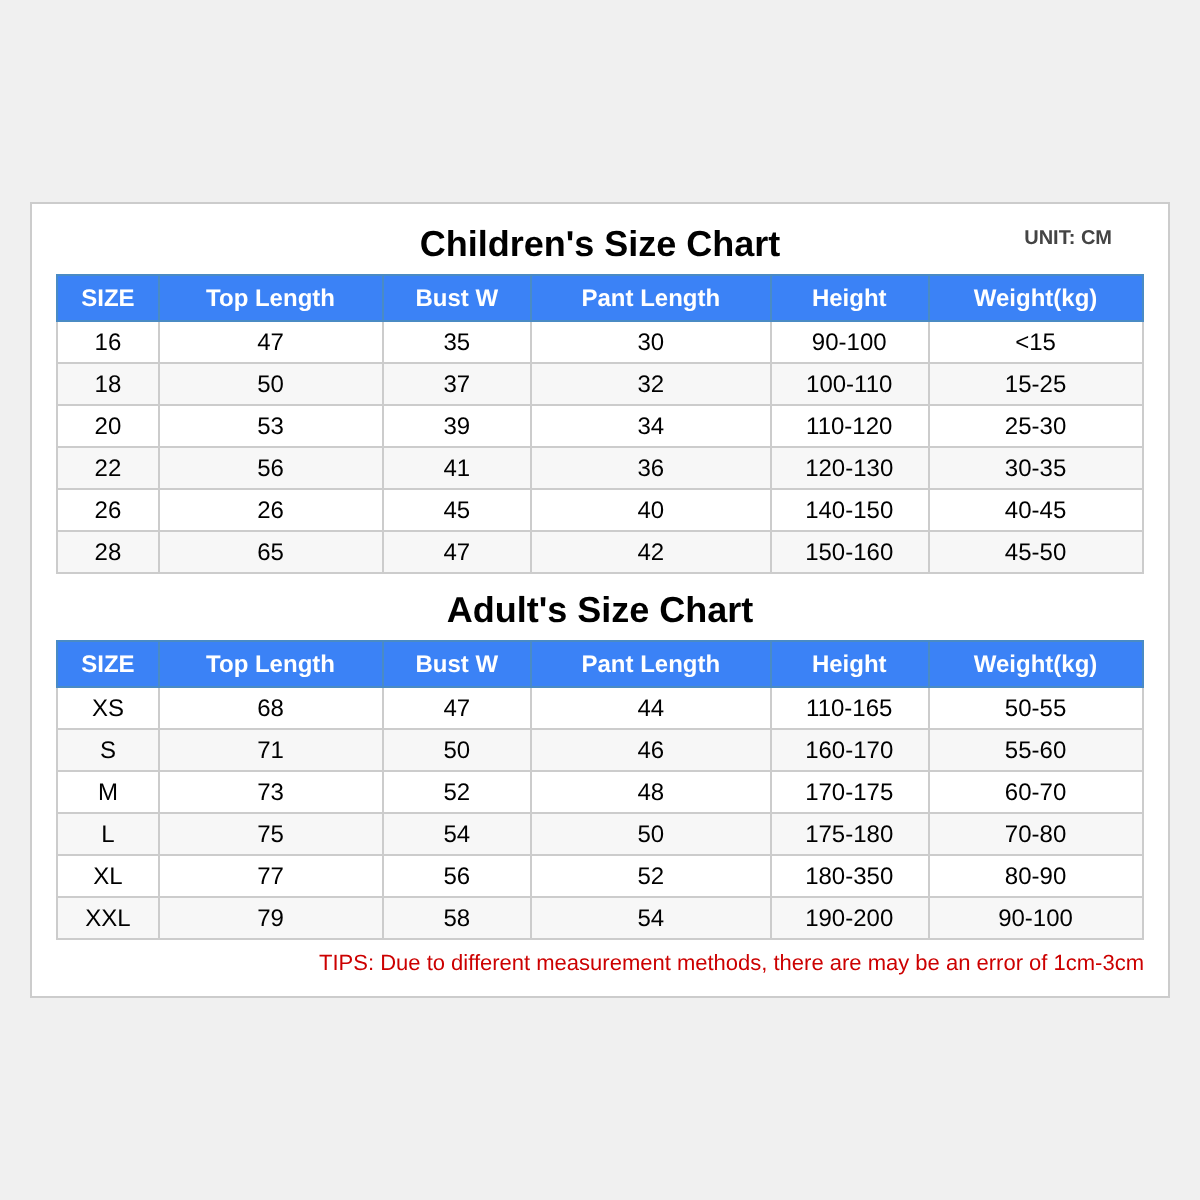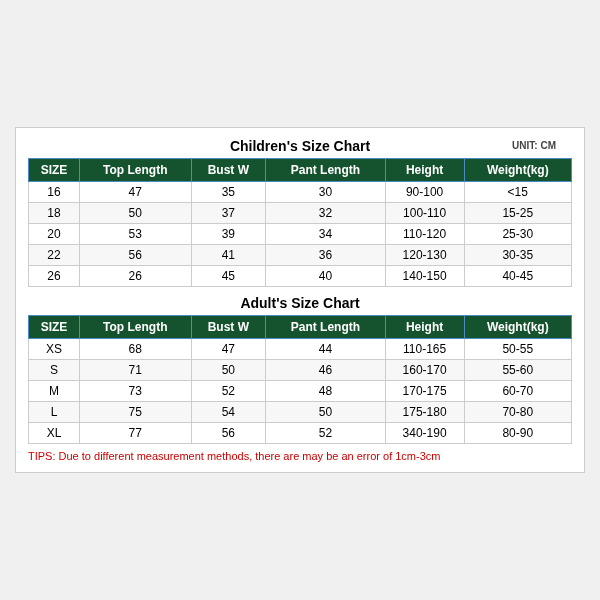--- a/index.html
+++ b/index.html
@@ -19,39 +19,39 @@
       padding: 10px 12px 10px 12px;
     }
     .section-title-row {
       display: flex;
       align-items: center;
       justify-content: center;
       position: relative;
       margin-bottom: 4px;
     }
     .section-title {
-      font-size: 14px;
+      font-size: 18px;
       font-weight: bold;
       text-align: center;
     }
     .unit-label {
       font-size: 10px;
       color: #444;
       position: absolute;
       right: 16px;
       top: 2px;
       font-weight: bold;
     }
     table {
       width: 100%;
       border-collapse: collapse;
       font-size: 12px;
     }
     th {
-      background: #14532d;
+      background: #3b82f6;
       color: #fff;
       padding: 4px 2px;
       text-align: center;
       border: 1px solid #4a8bc4;
       font-weight: bold;
       font-size: 12px;
       margin-left: 42px;
     }
     td {
       padding: 3px 2px;
@@ -63,21 +63,21 @@
       background: #f7f7f7;
     }
     tr:nth-child(odd) td {
       background: #fff;
     }
     td.size-col {
       font-weight: normal;
     }
     .tips-row {
       margin-top: 6px;
-      text-align: left;
+      text-align: right;
       font-size: 11px;
       color: #cc0000;
     }
     .section-gap {
       height: 8px;
     }
   </style>
 </head>
 <body>
 
@@ -133,20 +133,28 @@
           <td>30-35</td>
         </tr>
         <tr>
           <td class="size-col">26</td>
           <td>26</td>
           <td>45</td>
           <td>40</td>
           <td>140-150</td>
           <td>40-45</td>
         </tr>
+        <tr>
+          <td class="size-col">28</td>
+          <td>65</td>
+          <td>47</td>
+          <td>42</td>
+          <td>150-160</td>
+          <td>45-50</td>
+        </tr>
       </tbody>
   </table>
 
   <div class="section-gap"></div>
 
   <div class="section-title-row">
     <span class="section-title">Adult's Size Chart</span>
   </div>
 
   <table>
@@ -191,22 +199,30 @@
           <td>54</td>
           <td>50</td>
           <td>175-180</td>
           <td>70-80</td>
         </tr>
         <tr>
           <td class="size-col">XL</td>
           <td>77</td>
           <td>56</td>
           <td>52</td>
-          <td>340-190</td>
+          <td>180-350</td>
           <td>80-90</td>
+        </tr>
+        <tr>
+          <td class="size-col">XXL</td>
+          <td>79</td>
+          <td>58</td>
+          <td>54</td>
+          <td>190-200</td>
+          <td>90-100</td>
         </tr>
       </tbody>
   </table>
 
   <div class="tips-row">
     <span>TIPS: Due to different measurement methods, there are may be an error of 1cm-3cm</span>
   </div>
 
 </div>
 

